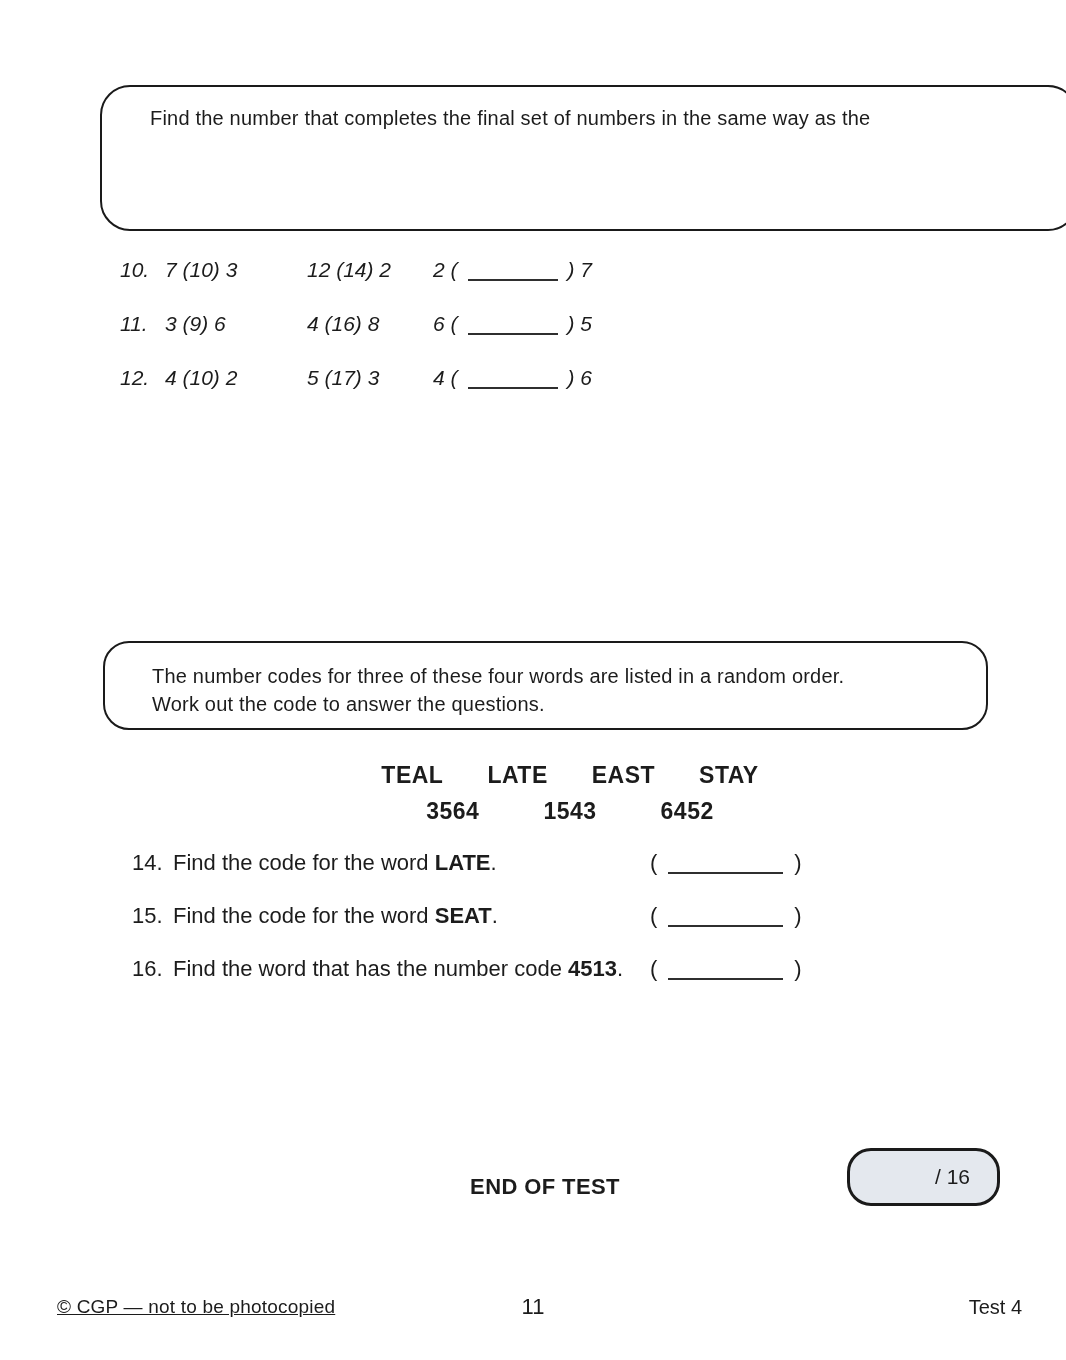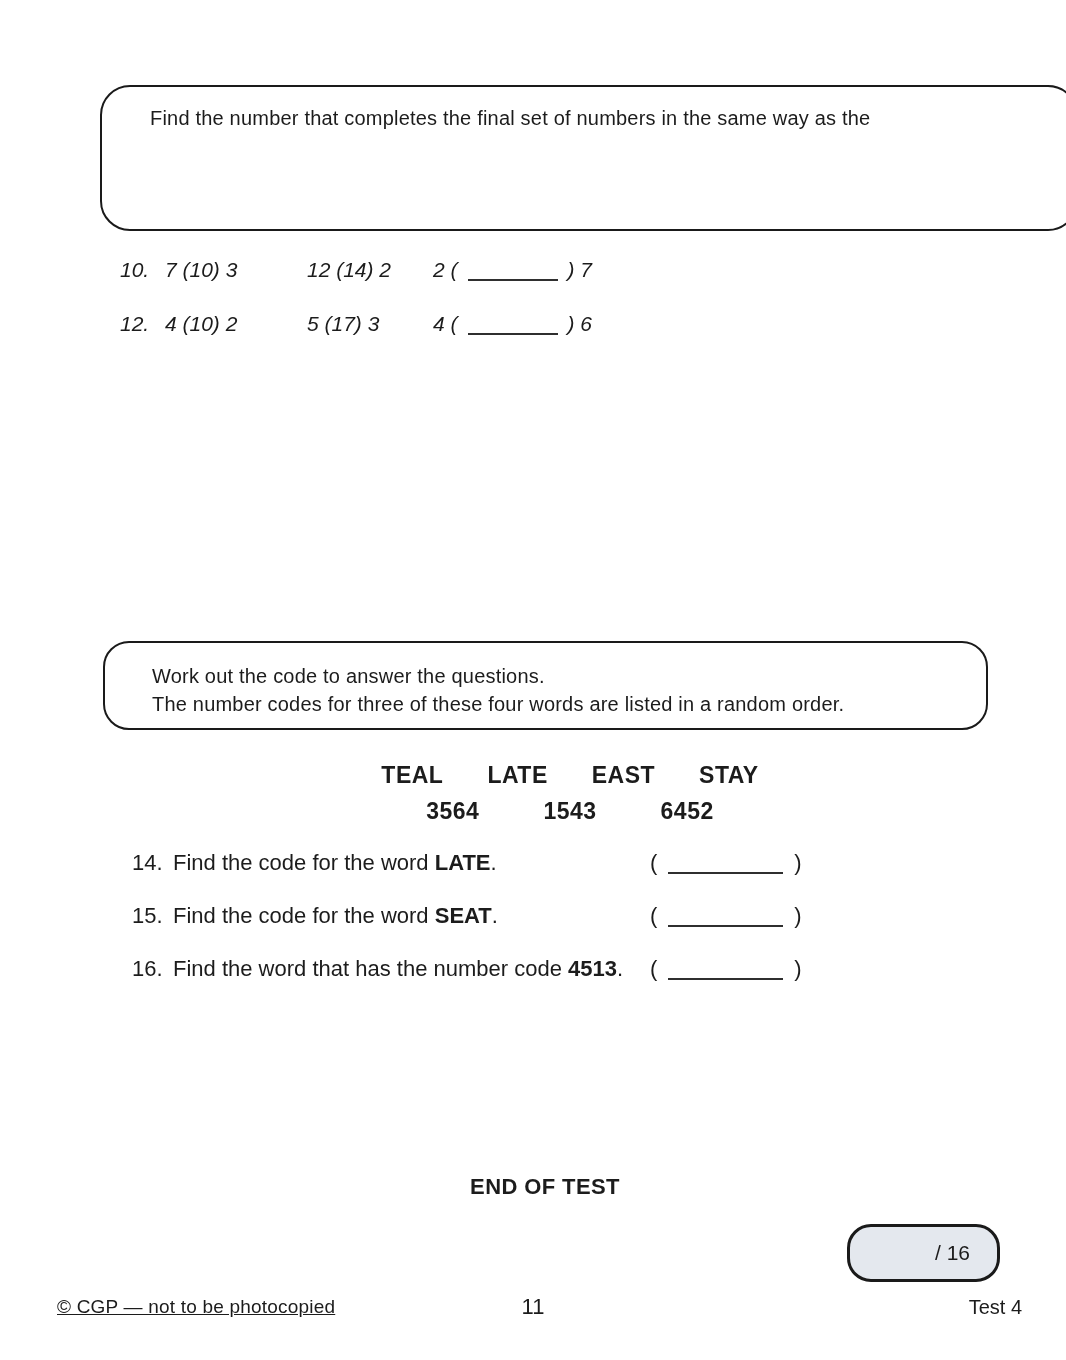--- a/index.html
+++ b/index.html
@@ -66,21 +66,21 @@
   .qrow2 { position:relative; height:53px; font-size:22px; white-space:nowrap; }
   .q2num { position:absolute; left:12px; top:0; }
   .q2text { position:absolute; left:53px; top:0; }
   .q2ans { position:absolute; left:530px; top:0; }
   .bold { font-weight:bold; }
   .q2-blank { width:115px; margin:0 11px; }
 
   
   .end-of-test { position:absolute; left:0; top:1174px; width:1090px; text-align:center; font-weight:bold; font-size:22px; letter-spacing:0.4px; }
   .score-box {
-    position:absolute; left:847px; top:1224px; width:153px; height:58px;
+    position:absolute; left:847px; top:1148px; width:153px; height:58px;
     border:3px solid #1a1a1a; border-radius:24px; background:#e4e8ee;
     display:flex; align-items:center; justify-content:flex-end;
     padding-right:27px; font-size:21px; color:#1c1c1c;
   }
 
   
   .footer-left  { position:absolute; left:57px;  top:1296px; font-size:19px; letter-spacing:0.2px;text-decoration:underline; }
   .footer-page  { position:absolute; left:0;     top:1294px; width:1066px; text-align:center; font-size:22px; }
   .footer-right { position:absolute; right:44px; top:1296px; font-size:20px; }
 </style>
@@ -99,37 +99,45 @@
 
     <div class="qrow">
       <span>10.</span>
       <span>7 (10) 3</span>
       <span>12 (14) 2</span>
       <span class="set3">
         <span>2 (</span><span class="blank q-blank"></span><span>) 7</span>
       </span>
     </div>
 
+    <div class="qrow">
+      <span>11.</span>
+      <span>3 (9) 6</span>
+      <span>4 (16) 8</span>
+      <span class="set3">
+        <span>6 (</span><span class="blank q-blank"></span><span>) 5</span>
+      </span>
+    </div>
 
     <div class="qrow">
       <span>12.</span>
       <span>4 (10) 2</span>
       <span>5 (17) 3</span>
       <span class="set3">
         <span>4 (</span><span class="blank q-blank"></span><span>) 6</span>
       </span>
     </div>
 
 
   </div>
 
   <div class="rbox" id="box2">
     <div class="instr">
+      <div>The number codes for three of these four words are listed in a random order.</div>
       <div>Work out the code to answer the questions.</div>
-      <div>The number codes for three of these four words are listed in a random order.</div>
     </div>
   </div>
 
   <div class="words-row">
     <span>TEAL</span>
     <span>LATE</span>
     <span>EAST</span>
     <span>STAY</span>
   </div>
   <div class="codes-row">

